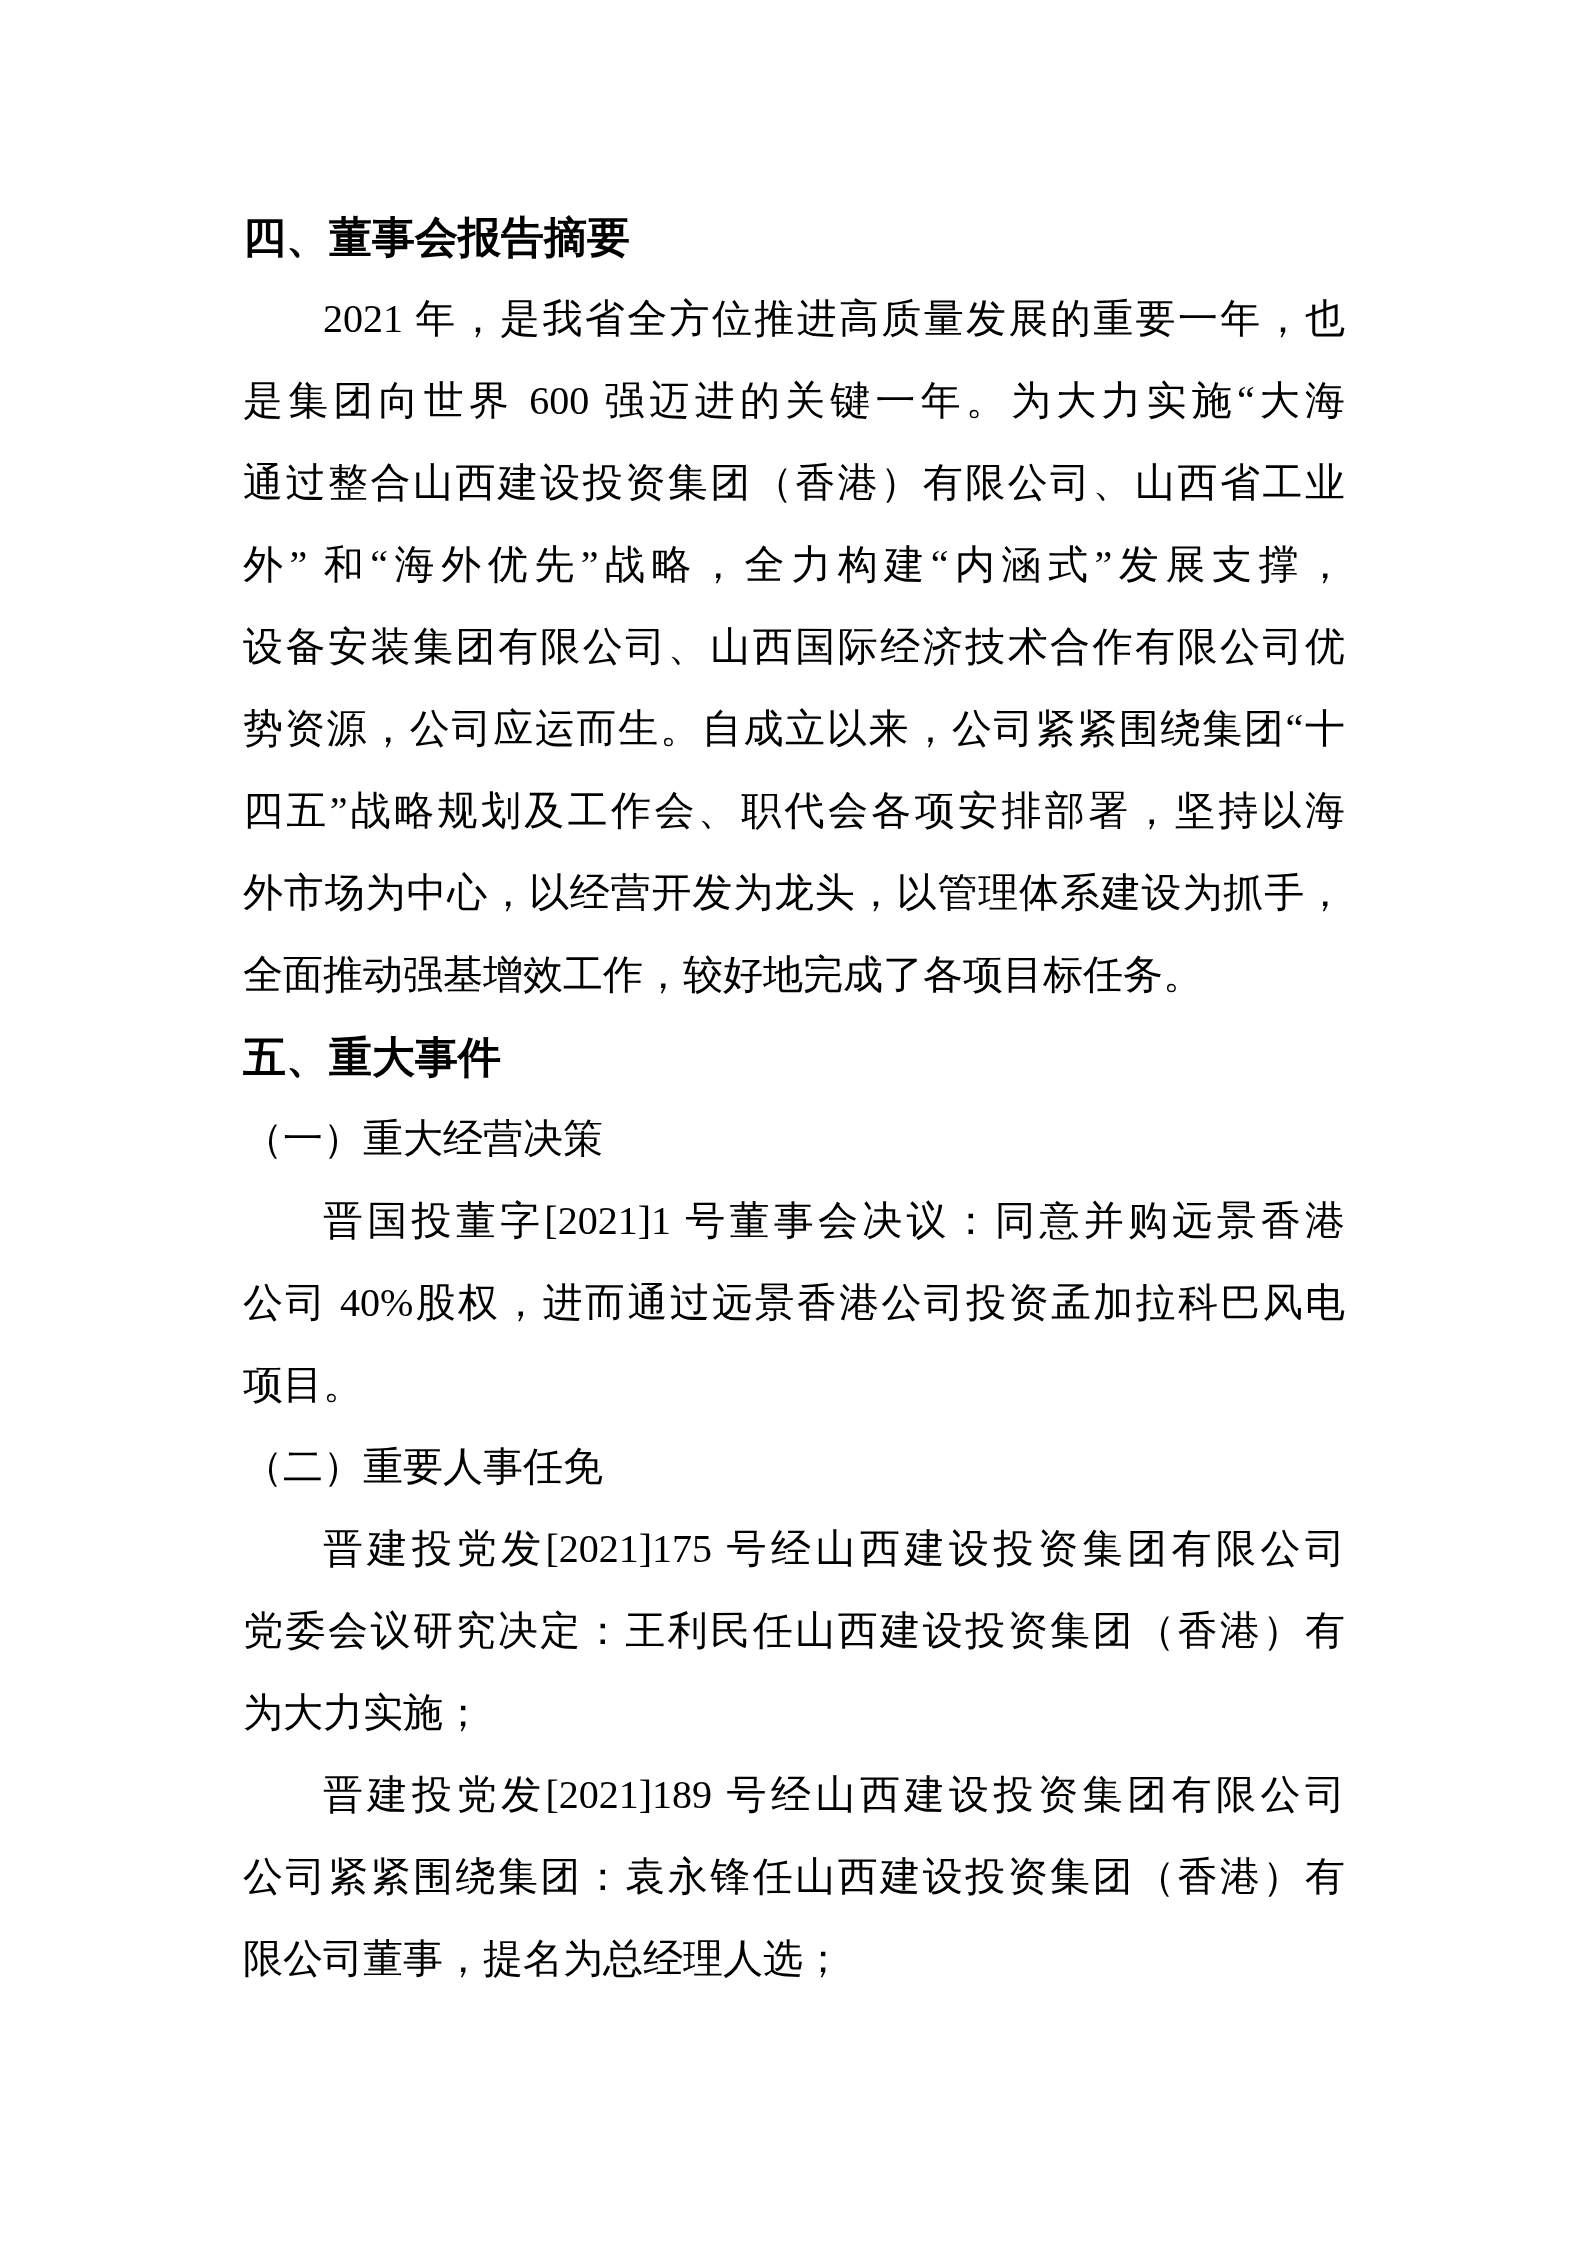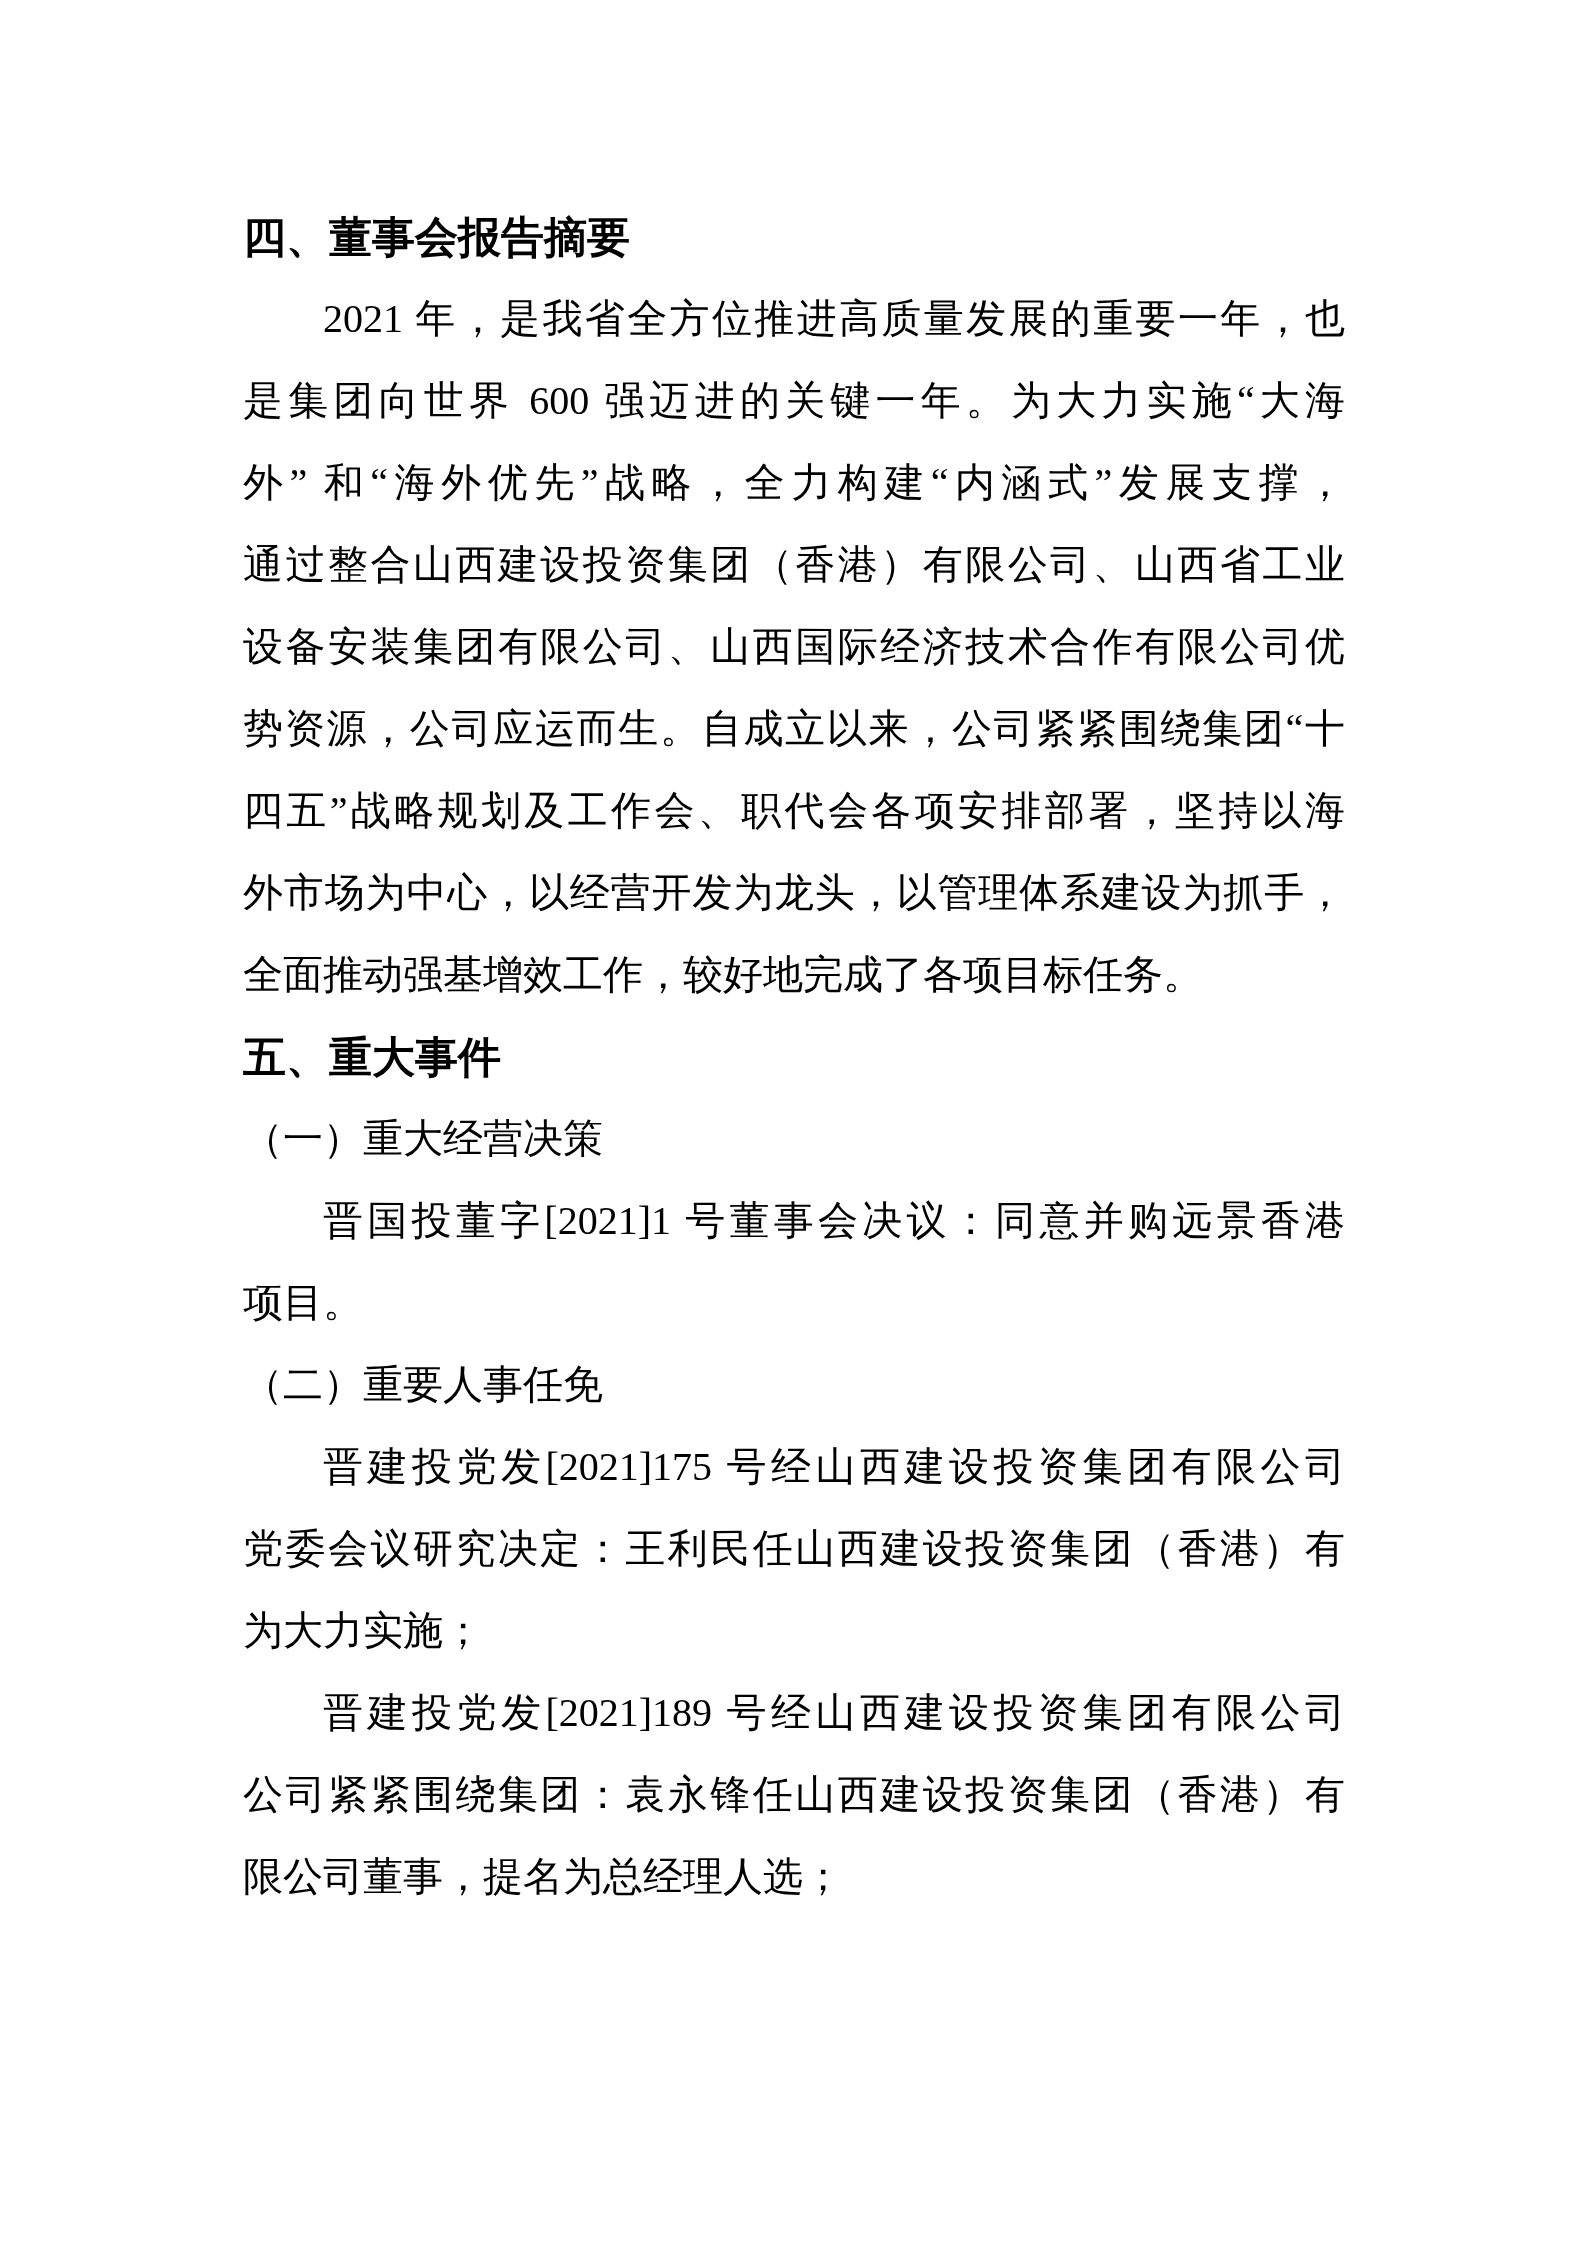--- a/index.html
+++ b/index.html
@@ -48,33 +48,34 @@
 </head>
 <body>
 
 <div class="page">
   <div class="content">
 
     <div class="line h">四、董事会报告摘要</div>
 
     <div class="line fill indent">2021 年，是我省全方位推进高质量发展的重要一年，也</div>
     <div class="line fill">是集团向世界 600 强迈进的关键一年。为大力实施“大海</div>
+    <div class="line fill">通过整合山西建设投资集团（香港）有限公司、山西省工业</div>
     <div class="line fill">外” 和“海外优先”战略，全力构建“内涵式”发展支撑，</div>
-    <div class="line fill">通过整合山西建设投资集团（香港）有限公司、山西省工业</div>
     <div class="line fill">设备安装集团有限公司、山西国际经济技术合作有限公司优</div>
     <div class="line fill">势资源，公司应运而生。自成立以来，公司紧紧围绕集团“十</div>
     <div class="line fill">四五”战略规划及工作会、职代会各项安排部署，坚持以海</div>
     <div class="line fill">外市场为中心，以经营开发为龙头，以管理体系建设为抓手，</div>
     <div class="line">全面推动强基增效工作，较好地完成了各项目标任务。</div>
 
     <div class="line h">五、重大事件</div>
 
     <div class="line">（一）重大经营决策</div>
 
     <div class="line fill indent">晋国投董字[2021]1 号董事会决议：同意并购远景香港</div>
+    <div class="line fill">公司 40%股权，进而通过远景香港公司投资孟加拉科巴风电</div>
     <div class="line">项目。</div>
 
     <div class="line">（二）重要人事任免</div>
 
     <div class="line fill indent">晋建投党发[2021]175 号经山西建设投资集团有限公司</div>
     <div class="line fill">党委会议研究决定：王利民任山西建设投资集团（香港）有</div>
     <div class="line">为大力实施；</div>
 
     <div class="line fill indent">晋建投党发[2021]189 号经山西建设投资集团有限公司</div>
     <div class="line fill">公司紧紧围绕集团：袁永锋任山西建设投资集团（香港）有</div>

